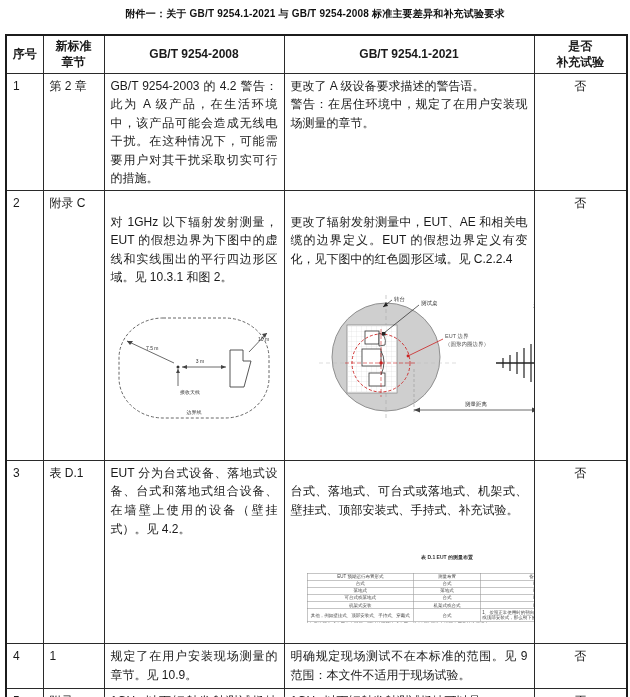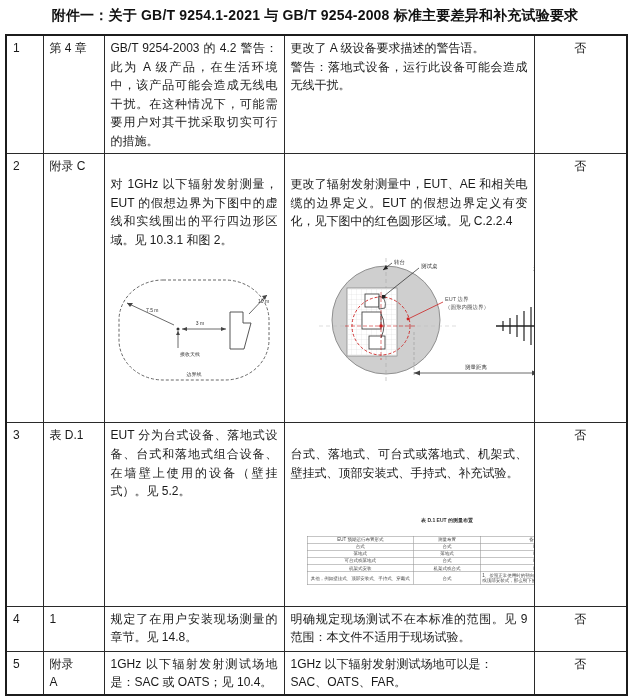--- a/index.html
+++ b/index.html
@@ -4,21 +4,21 @@
 <style>
   * { margin: 0; padding: 0; box-sizing: border-box; }
   html, body { background: #ffffff; }
   body {
     width: 630px; height: 697px; position: relative; overflow: hidden;
     font-family: "Liberation Sans", "DejaVu Sans", sans-serif;
     color: #1a1a1a;
   }
   .doc-title {
     position: absolute; top: 7px; left: 0; width: 100%;
-    text-align: center; font-size: 14px; font-weight: bold; color: #111;
+    text-align: center; font-size: 10px; font-weight: bold; color: #111;
     letter-spacing: 0.2px;
   }
   table.main {
     position: absolute; top: 34px; left: 5px; width: 621px;
     border-collapse: collapse; table-layout: fixed;
     border: 2px solid #1c1c1c;
   }
   table.main th, table.main td {
     border: 1px solid #2a2a2a;
     vertical-align: top;
@@ -54,27 +54,36 @@
 
 <table class="main">
   <colgroup>
     <col style="width:37px">
       <col style="width:61px">
       <col style="width:180px">
       <col style="width:250px">
       <col style="width:93px">
   </colgroup>
   <tbody>
+      <tr style="height:38px">
+    <th>序号</th>
+    <th>新标准
+章节</th>
+    <th>GB/T 9254-2008</th>
+    <th>GB/T 9254.1-2021</th>
+    <th>是否
+补充试验</th>
+  </tr>
 
   <tr style="height:112px">
     <td class="c-no">1</td>
-    <td>第 4 章</td>
+    <td>第 2 章</td>
     <td class="c-text">GB/T 9254-2003 的 4.2 警告：此为 A 级产品，在生活环境中，该产品可能会造成无线电干扰。在这种情况下，可能需要用户对其干扰采取切实可行的措施。</td>
     <td class="c-text">更改了 A 级设备要求描述的警告语。
-警告：落地式设备，运行此设备可能会造成无线干扰。</td>
+警告：在居住环境中，规定了在用户安装现场测量的章节。</td>
     <td class="c-supp">否</td>
   </tr>
 
   <tr style="height:210px">
     <td class="c-no">2</td>
     <td>附录 C</td>
     <td class="c-text">
       <span>对 1GHz 以下辐射发射测量，EUT 的假想边界为下图中的虚线和实线围出的平行四边形区域。见 10.3.1 和图 2。</span>
       <div class="diagram-wrap">
         <svg width="164" height="124" viewBox="0 0 164 124">
@@ -161,21 +170,21 @@
           <text x="185" y="115" font-size="5.5" fill="#333" text-anchor="middle">测量距离</text>
         </svg>
       </div>
     </td>
     <td class="c-supp">否</td>
   </tr>
 
   <tr style="height:138px">
     <td class="c-no">3</td>
     <td>表 D.1</td>
-    <td class="c-text">EUT 分为台式设备、落地式设备、台式和落地式组合设备、在墙壁上使用的设备（壁挂式）。见 5.2。</td>
+    <td class="c-text">EUT 分为台式设备、落地式设备、台式和落地式组合设备、在墙壁上使用的设备（壁挂式）。见 4.2。</td>
     <td class="c-text">
       <span>台式、落地式、可台式或落地式、机架式、壁挂式、顶部安装式、手持式、补充试验。</span>
       <div class="mini-outer">
         <div class="mini-inner">
           <div class="mini-caption">表 D.1  EUT 的测量布置</div>
           <table class="mini">
             <colgroup><col style="width:38%"><col style="width:24%"><col style="width:38%"></colgroup>
             <tbody><tr>
               <th>EUT 预期运行布置形式</th>
               <th>测量布置</th>
@@ -212,21 +221,21 @@
           </tbody></table>
         </div>
       </div>
     </td>
     <td class="c-supp">否</td>
   </tr>
 
   <tr style="height:45px">
     <td class="c-no">4</td>
     <td>1</td>
-    <td class="c-text">规定了在用户安装现场测量的章节。见 14.8。</td>
+    <td class="c-text">规定了在用户安装现场测量的章节。见 10.9。</td>
     <td class="c-text">明确规定现场测试不在本标准的范围。见 9 范围：本文件不适用于现场试验。</td>
     <td class="c-supp">否</td>
   </tr>
 
   <tr style="height:44px">
     <td class="c-no">5</td>
     <td>附录
 A</td>
     <td class="c-text">1GHz 以下辐射发射测试场地是：SAC 或 OATS；见 10.4。</td>
     <td class="c-text">1GHz 以下辐射发射测试场地可以是：

